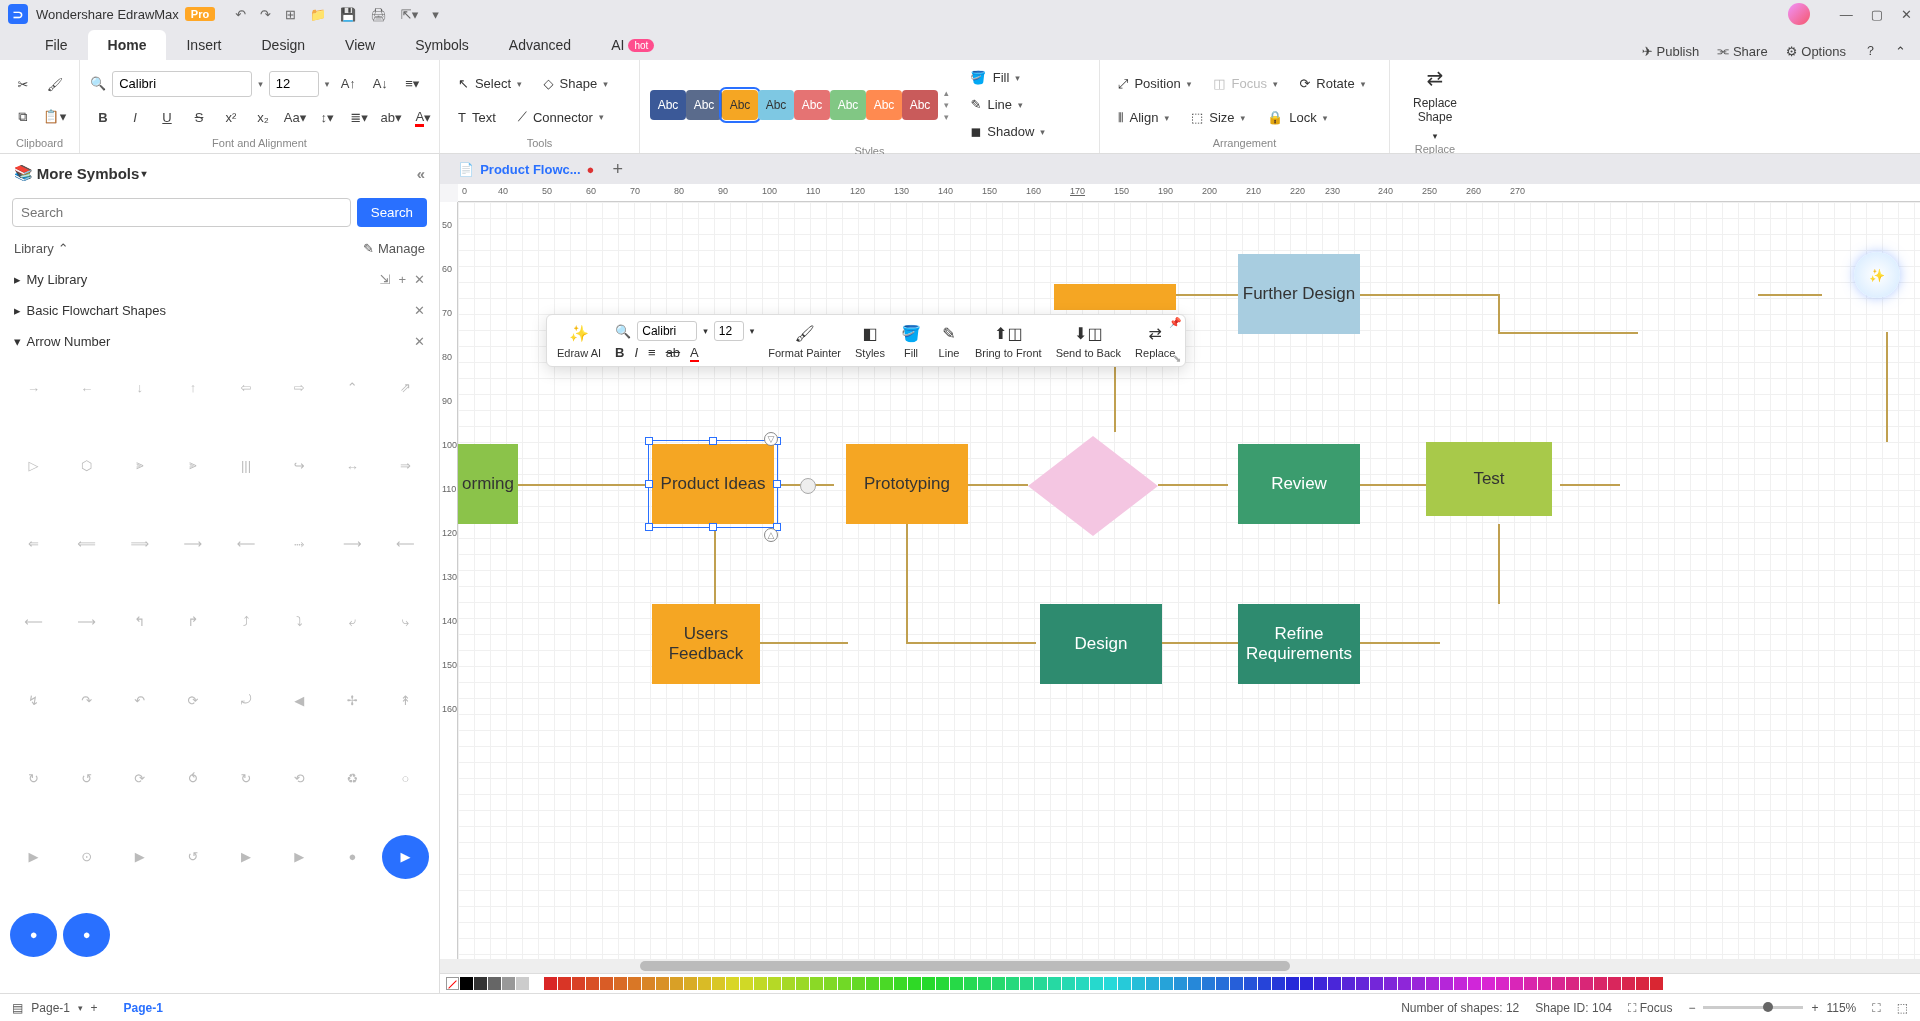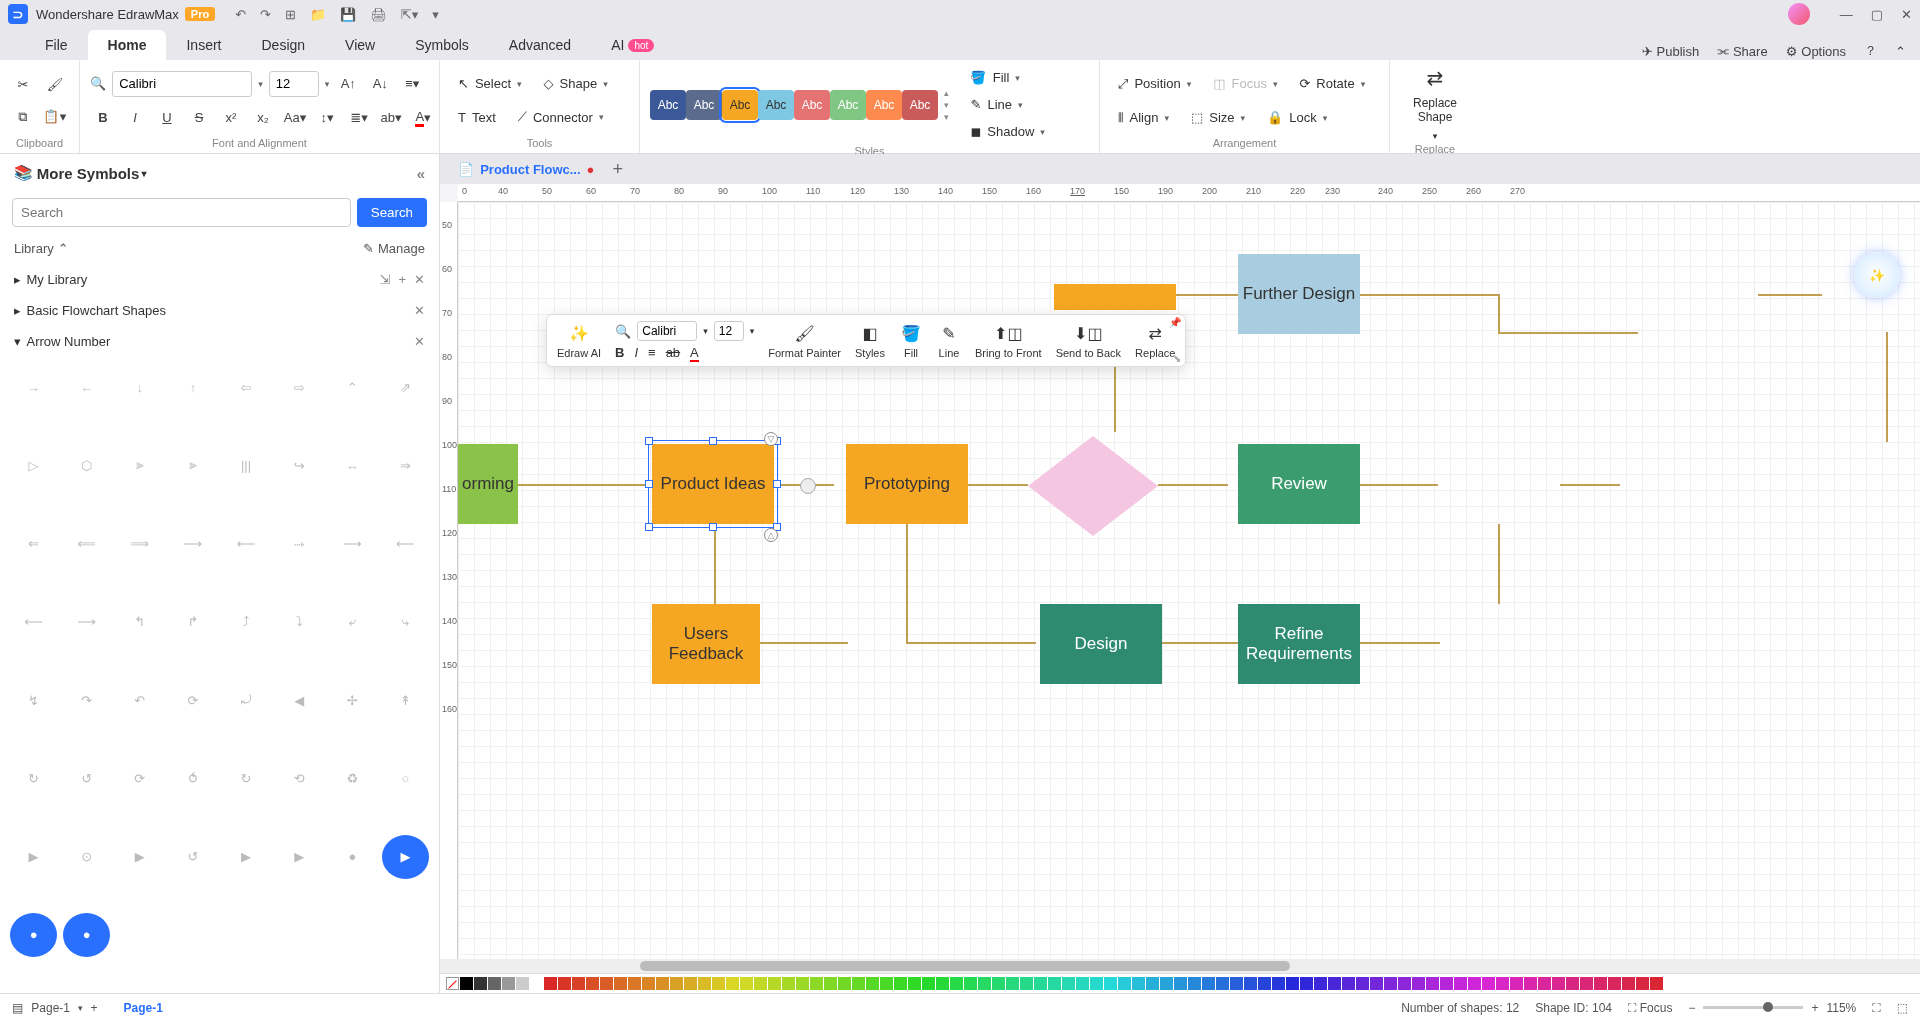--- a/index.html
+++ b/index.html
@@ -455,20 +455,21 @@
         <div class="shape orange" style="left:596px;top:82px;width:122px;height:26px"></div>
         <div class="shape green" style="left:0px;top:242px;width:60px;height:80px">orming</div>
         <div class="shape orange" style="left:194px;top:242px;width:122px;height:80px">Product Ideas</div>
         <div class="shape orange" style="left:388px;top:242px;width:122px;height:80px">Prototyping</div>
         <div class="shape pink" style="left:598px;top:252px;width:60px;height:60px;transform:rotate(45deg)">
             <div style="transform:rotate(-45deg)">Evaluation</div>
           </div>
         <div class="shape pink" style="left:570px;top:234px;width:130px;height:100px;clip-path:polygon(50% 0,100% 50%,50% 100%,0 50%)"></div>
         <div class="shape darkgreen" style="left:780px;top:242px;width:122px;height:80px">Review</div>
         <div class="shape lightblue" style="left:780px;top:52px;width:122px;height:80px">Further Design</div>
+        <div class="shape green" style="left:968px;top:240px;width:126px;height:74px;background:#a8c94a">Test</div>
         <div class="shape orange" style="left:194px;top:402px;width:108px;height:80px">Users Feedback</div>
         <div class="shape darkgreen2" style="left:582px;top:402px;width:122px;height:80px">Design</div>
         <div class="shape darkgreen2" style="left:780px;top:402px;width:122px;height:80px">Refine Requirements</div>
 
         <div class="selected-box" style="left:190px;top:238px;width:130px;height:88px">
           <div class="sel-handle" style="left:-4px;top:-4px"></div>
           <div class="sel-handle" style="right:-4px;top:-4px"></div>
           <div class="sel-handle" style="left:-4px;bottom:-4px"></div>
           <div class="sel-handle" style="right:-4px;bottom:-4px"></div>
           <div class="sel-handle" style="left:calc(50% - 4px);top:-4px"></div>

